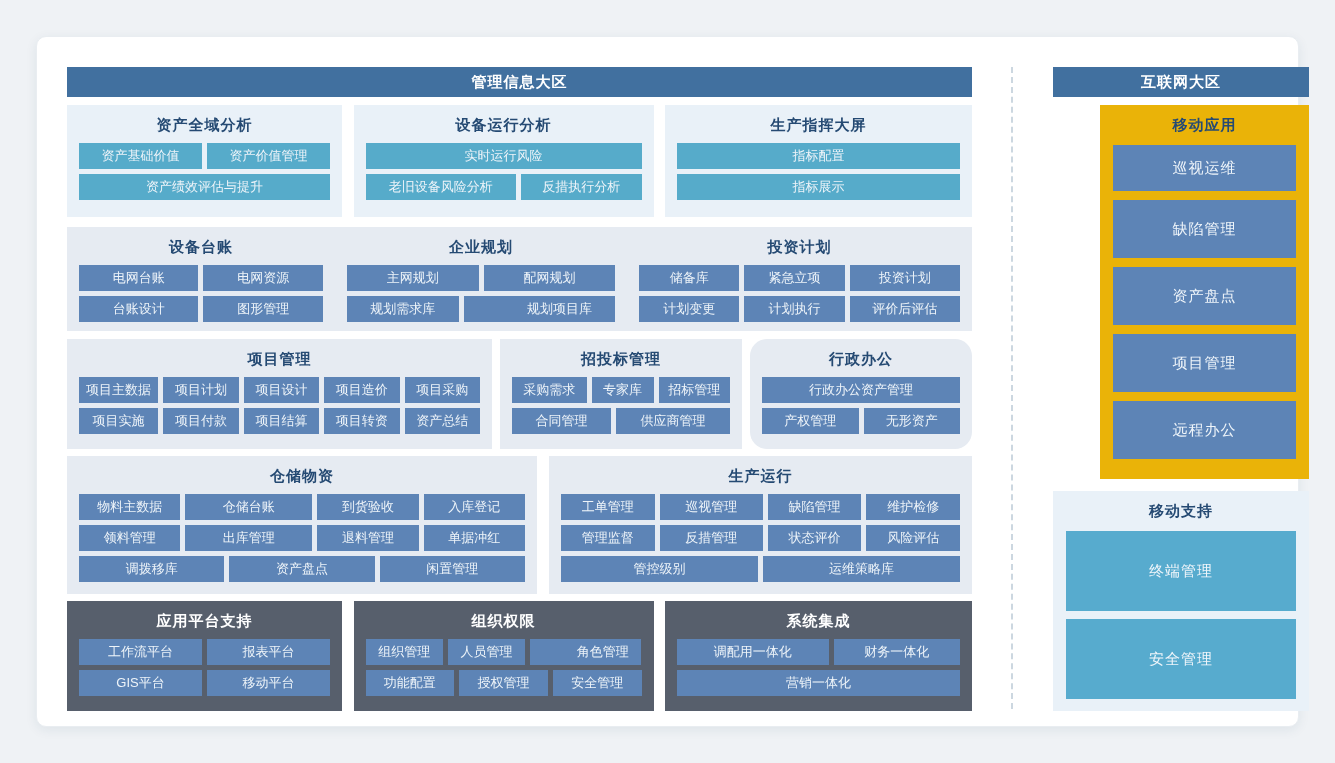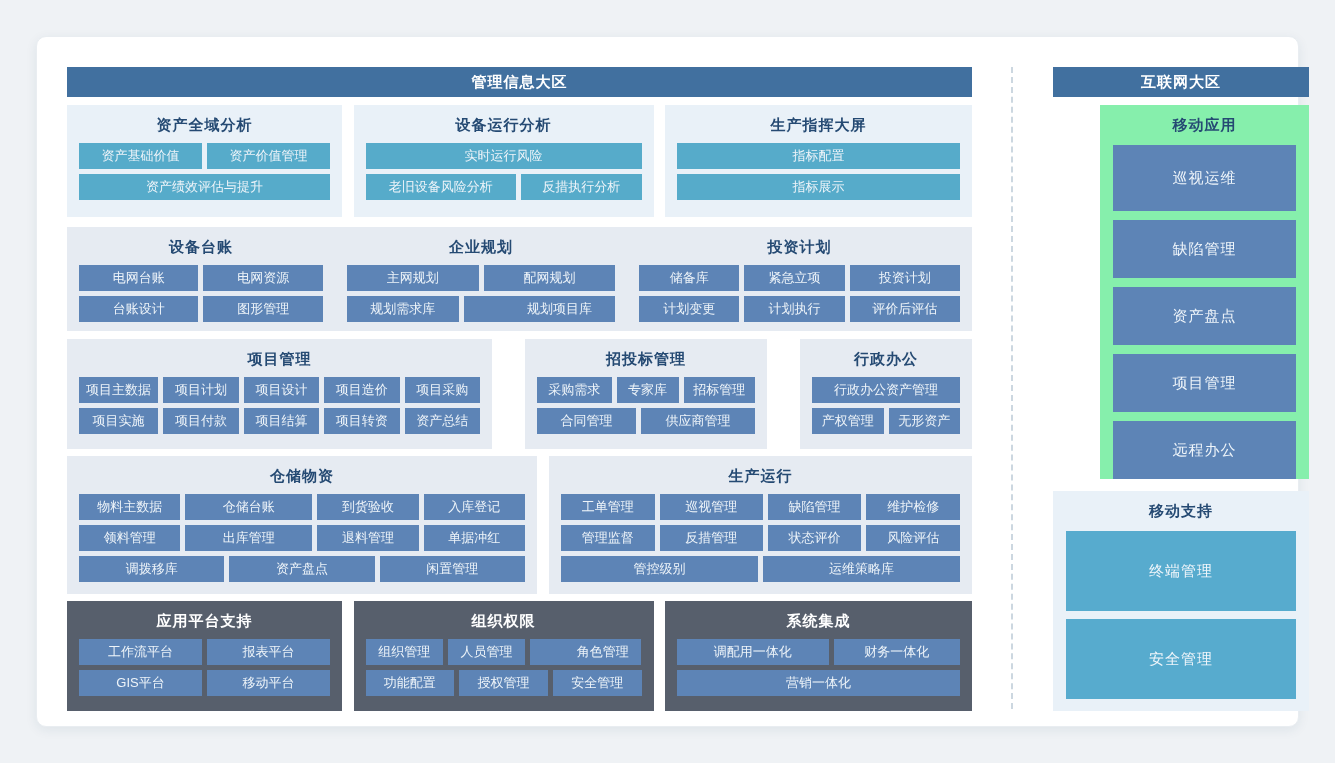--- a/index.html
+++ b/index.html
@@ -43,21 +43,21 @@
   .chip {
     height:26px; display:flex; align-items:center; justify-content:center;
     color:#eef4f9; font-size:13px; white-space:nowrap; overflow:hidden;
     cursor:default;
   }
   .theme-cyan .chip { background:#56abca; }
   .theme-blue .chip, .theme-dark .chip { background:#5d84b6; }
   
   .tall-section { padding:10px 13px 0 13px; margin-bottom:12px; }
   .tall-section .section-title { margin-bottom:9px; }
-  .theme-tall-blue { background:#86efac;margin-left:47px; }
+  .theme-tall-blue { background:#eab308;margin-left:47px; }
   .theme-tall-cyan { background:#e9f1f8; }
   .tall-btn {
     display:flex; align-items:center; justify-content:center;
     color:#eff5fa; font-size:15px; letter-spacing:1px; cursor:default;
   }
   .theme-tall-blue .tall-btn { background:#5d84b6; }
   .theme-tall-cyan .tall-btn { background:#57abce; }
 </style>
 </head>
 <body>
@@ -157,21 +157,21 @@
             <div class="btn-row">
               <div class="chip" style="flex: 1.2 1 0%;">采购需求</div>
               <div class="chip" style="flex: 1 1 0%;">专家库</div>
               <div class="chip" style="flex: 1.15 1 0%;">招标管理</div>
             </div>
             <div class="btn-row">
               <div class="chip" style="flex: 1 1 0%;">合同管理</div>
               <div class="chip" style="flex: 1.15 1 0%;">供应商管理</div>
             </div>
           </div>
-          <div class="section theme-blue" style="width: 172px;">
+          <div class="section theme-blue" style="width: 222px; border-radius: 17px;">
             <div class="section-title">行政办公</div>
             <div class="btn-row">
               <div class="chip" style="flex: 1 1 0%;">行政办公资产管理</div>
             </div>
             <div class="btn-row">
               <div class="chip" style="flex: 1 1 0%;">产权管理</div>
               <div class="chip" style="flex: 1 1 0%;">无形资产</div>
             </div>
           </div>
         </div>
@@ -253,21 +253,21 @@
           </div>
         </div>
       </div>
   </div>
   <div class="divider"></div>
   <div class="right-region">
     <div class="region-header">互联网大区</div>
     <div id="right-sections">
         <div class="tall-section theme-tall-blue" style="height: 374px;">
           <div class="section-title">移动应用</div>
-          <div class="tall-btn" style="height: 66px; margin-bottom: 9px;">巡视运维</div>
+          <div class="tall-btn" style="height: 46px; margin-bottom: 9px;">巡视运维</div>
           <div class="tall-btn" style="height: 58px; margin-bottom: 9px;">缺陷管理</div>
           <div class="tall-btn" style="height: 58px; margin-bottom: 9px;">资产盘点</div>
           <div class="tall-btn" style="height: 58px; margin-bottom: 9px;">项目管理</div>
           <div class="tall-btn" style="height: 58px; margin-bottom: 9px;">远程办公</div>
         </div>
         <div class="tall-section theme-tall-cyan" style="height: 220px;">
           <div class="section-title">移动支持</div>
           <div class="tall-btn" style="height: 80px; margin-bottom: 8px;">终端管理</div>
           <div class="tall-btn" style="height: 80px; margin-bottom: 8px;">安全管理</div>
         </div>

